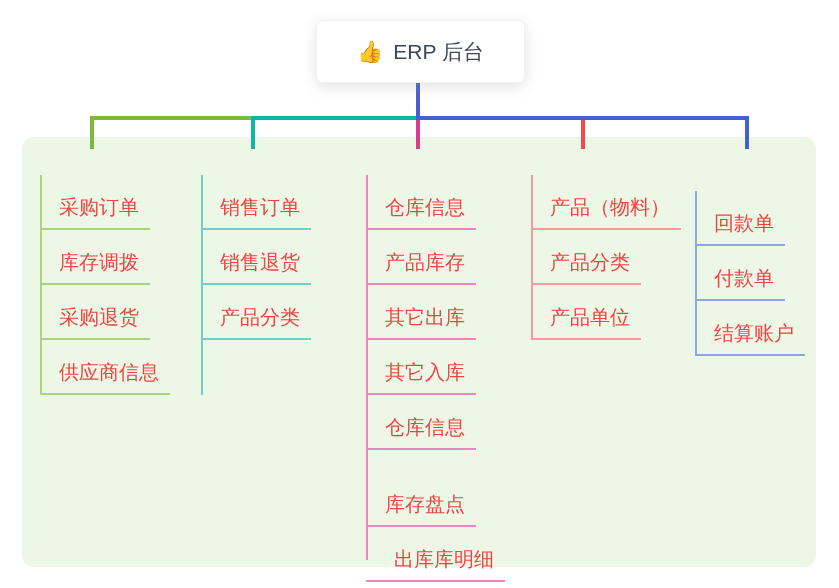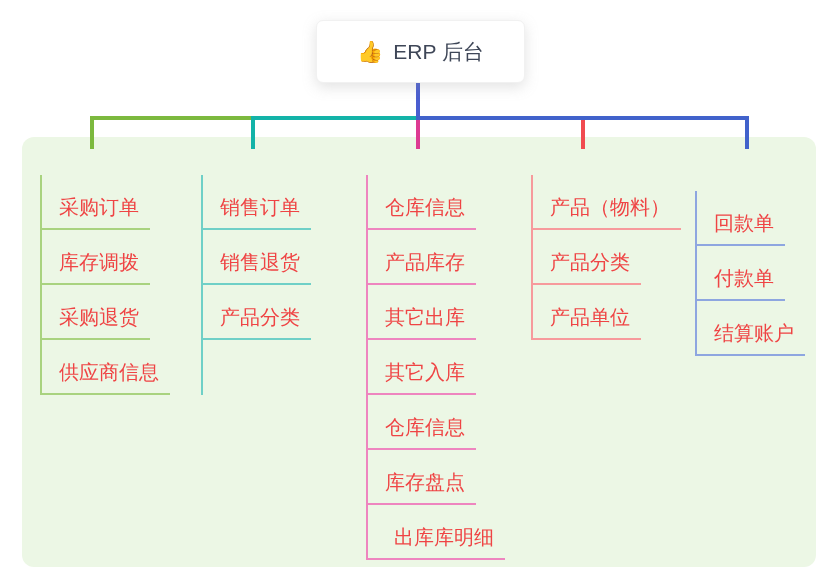--- a/index.html
+++ b/index.html
@@ -89,21 +89,21 @@
       <span class="badge" style="background: rgb(251, 171, 39);">3</span>
       <span>库存管理</span>
     </div>
     <div class="items" style="left: 366px; top: 175px;">
       <div class="vline" style="height: 385px; background: rgb(238, 133, 191);"></div>
       <div class="item" style="border-bottom: 2px solid rgb(238, 133, 191);">仓库信息</div>
       <div class="item" style="border-bottom: 2px solid rgb(238, 133, 191);">产品库存</div>
       <div class="item" style="border-bottom: 2px solid rgb(238, 133, 191);">其它出库</div>
       <div class="item" style="border-bottom: 2px solid rgb(238, 133, 191);">其它入库</div>
       <div class="item" style="border-bottom: 2px solid rgb(238, 133, 191);">仓库信息</div>
-      <div class="item" style="border-bottom: 2px solid rgb(238, 133, 191);">库存盘点</div>
+      <div class="item" style="border-bottom: 2px solid rgb(238, 133, 191); margin-top: 22px;">库存盘点</div>
       <div class="item" style="border-bottom: 2px solid rgb(238, 133, 191); padding-left: 28px;">出库库明细</div>
     </div>
     <div class="branch-header" style="left: 527px; top: 150px; border-bottom: 3px solid rgb(241, 75, 80);">
       <span class="badge" style="background: rgb(47, 181, 102);">4</span>
       <span>产品管理</span>
     </div>
     <div class="items" style="left: 531px; top: 175px;">
       <div class="vline" style="height: 165px; background: rgb(247, 154, 156);"></div>
       <div class="item" style="border-bottom: 2px solid rgb(247, 154, 156);">产品（物料）</div>
       <div class="item" style="border-bottom: 2px solid rgb(247, 154, 156);">产品分类</div>

